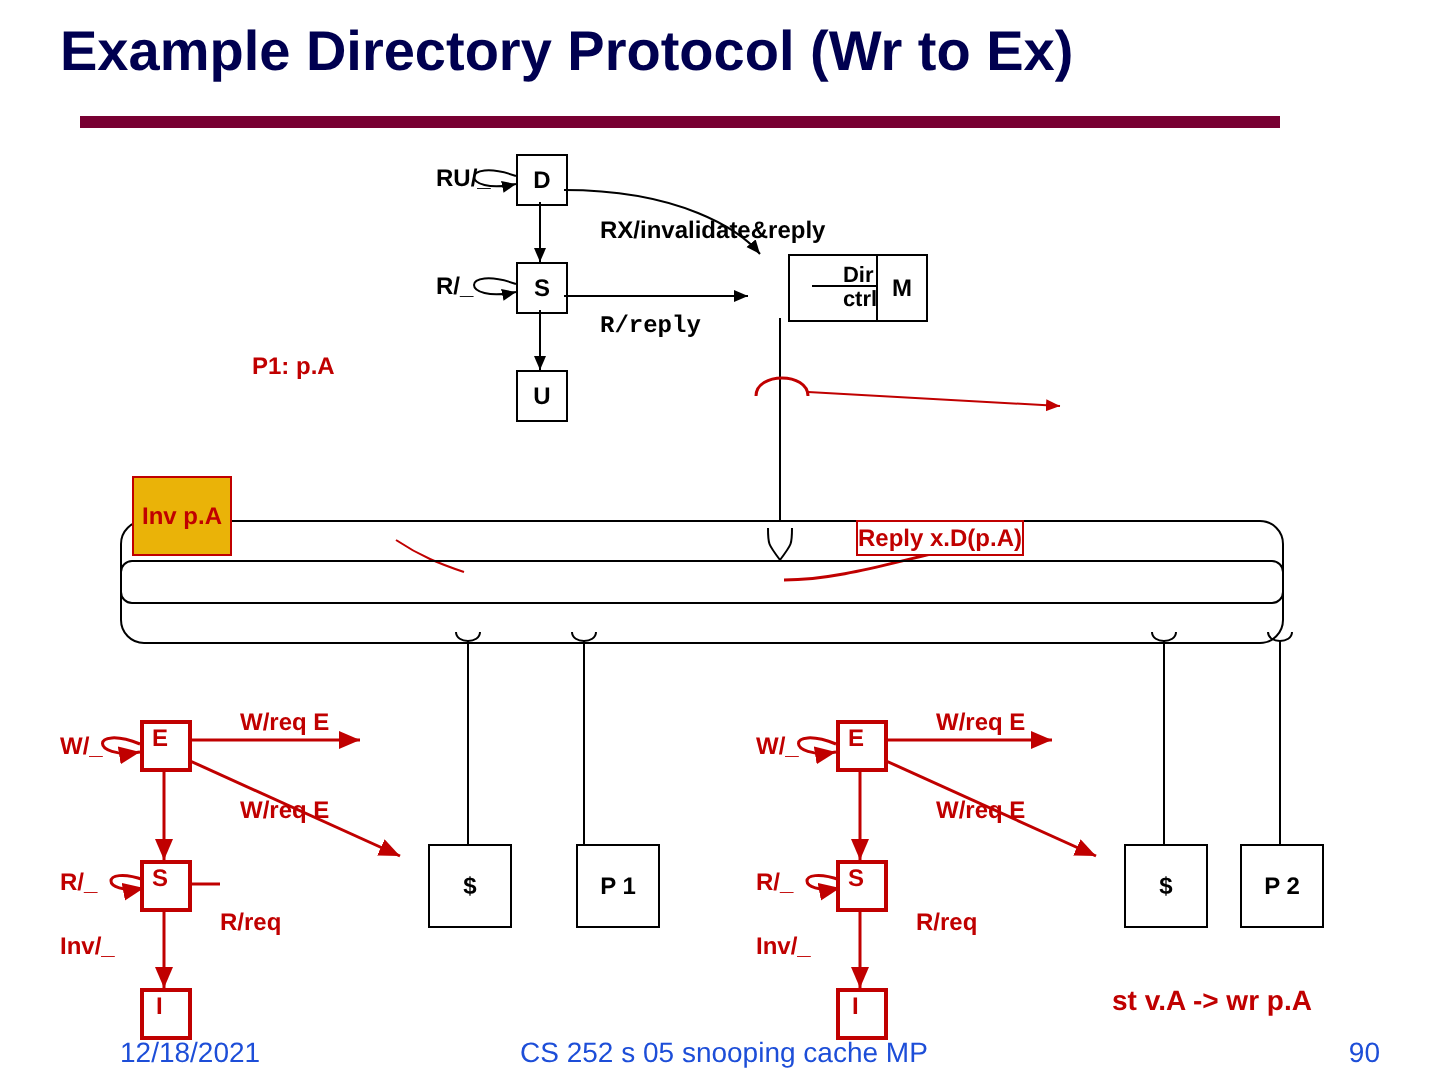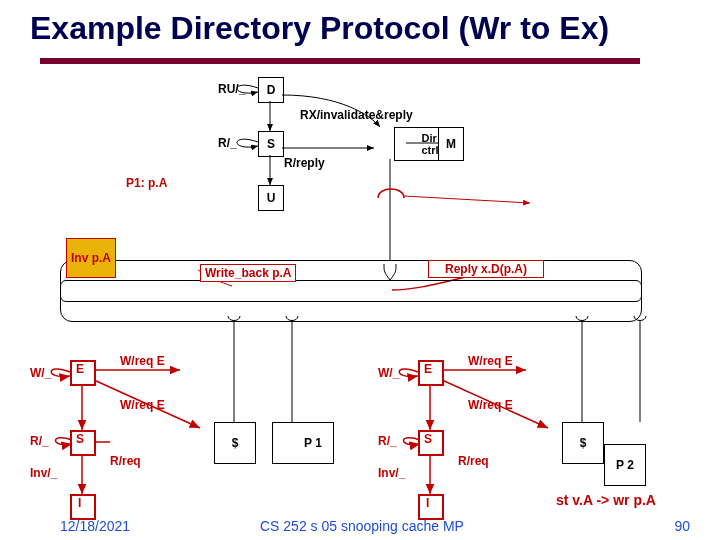--- a/index.html
+++ b/index.html
@@ -1,17 +1,17 @@
 <!DOCTYPE html>
 <html><head>
 <meta charset="utf-8">
 <style>
   html, body { margin: 0; padding: 0; width: 720px; height: 540px; background: #fff; font-family: Arial, Helvetica, sans-serif; }
   .slide { position: relative; width: 720px; height: 540px; }
-  .title { position: absolute; left: 30px; top: 10px; font-size: 32px; font-weight: bold; color: #000050; }
+  .title { position: absolute; left: 30px; top: 10px; font-size: 28px; font-weight: bold; color: #000050; }
   .rule { position: absolute; left: 40px; top: 58px; width: 600px; height: 6px; background: #780032; }
 
   .box { position: absolute; border: 1.5px solid #000; background: #fff; font-size: 12px; font-weight: bold; display: flex; align-items: center; justify-content: center; }
   .lbl { position: absolute; font-size: 12px; font-weight: bold; color: #000; }
   .red { color: #c00000; }
 
   .bus-outer { position: absolute; left: 60px; top: 260px; width: 580px; height: 60px; border: 1px solid #000; border-radius: 12px; }
   .bus-inner { position: absolute; left: 60px; top: 280px; width: 580px; height: 20px; border: 1px solid #000; border-radius: 6px; }
 
   .sm-rect { position: absolute; border: 2px solid #c00000; background: #fff; }
@@ -28,21 +28,21 @@
   <div class="title">Example Directory Protocol (Wr to Ex)</div>
   <div class="rule"></div>
 
   <div class="box" style="left:258px; top:77px; width:24px; height:24px;">D</div>
   <div class="lbl" style="left:218px; top:82px;">RU/_</div>
   <div class="lbl" style="left:300px; top:108px;">RX/invalidate&amp;reply</div>
 
   <div class="box" style="left:258px; top:131px; width:24px; height:24px;">S</div>
   <div class="lbl" style="left:218px; top:136px;">R/_</div>
   <div class="lbl red" style="left:126px; top:136px;margin-top:40px;">P1: p.A</div>
-  <div class="lbl" style="left:284px; top:156px;">R/reply</div>
+  <div class="lbl" style="left:300px; top:156px;font-family:Liberation Mono, monospace;">R/reply</div>
 
   <div class="box" style="left:258px; top:185px; width:24px; height:24px;">U</div>
 
   <div class="box" style="left:394px; top:127px; width:32px; height:32px; white-space:pre; line-height:1.1; font-size:11px;padding-left:19px;">Dir
 ctrl</div>
   <div class="box" style="left:438px; top:127px; width:24px; height:32px;">M</div>
 
 
   <svg width="720" height="540">
     <defs>
@@ -100,27 +100,26 @@
     <line x1="430" y1="384" x2="430" y2="430" stroke="#c00000" stroke-width="1.5" marker-end="url(#ar)"></line>
     <path d="M420,440 C398,432 398,448 420,444" stroke="#c00000" fill="none" stroke-width="1.5" marker-end="url(#ar)"></path>
     <line x1="430" y1="450" x2="430" y2="494" stroke="#c00000" stroke-width="1.5" marker-end="url(#ar)"></line>
     <line x1="442" y1="370" x2="526" y2="370" stroke="#c00000" stroke-width="1.5" marker-end="url(#ar)"></line>
     <line x1="442" y1="380" x2="548" y2="428" stroke="#c00000" stroke-width="1.5" marker-end="url(#ar)"></line>
   </svg>
 
   <div class="bus-outer"></div>
   <div class="bus-inner"></div>
   <div class="lbl red" style="left:66px; top:238px; border:1px solid #c00000; padding:12px 4px; background:#eab308;">Inv p.A</div>
-  <div class="lbl red" style="left:200px; top:264px; border:1px solid #c00000; padding:1px 4px; background:#fff;">Write_back p.A</div>
-  <div class="lbl red" style="left:428px; top:260px; border:1px solid #c00000; padding:1px 16px; background:#fff;">Reply x.D(p.A)</div>
+  <div class="lbl red" style="left:428px; top:260px; border:1px solid #c00000; padding:1px 0; background:#fff;">Reply x.D(p.A)</div>
 
   <div class="box" style="left:214px; top:422px; width:40px; height:40px;">$</div>
-  <div class="box" style="left:272px; top:422px; width:40px; height:40px;padding-left:20px;">P 1</div>
+  <div class="box" style="left:288px; top:422px; width:40px; height:40px;">P 1</div>
   <div class="box" style="left:562px; top:422px; width:40px; height:40px;">$</div>
-  <div class="box" style="left:604px; top:422px; width:40px; height:40px;margin-top:22px;">P 2</div>
+  <div class="box" style="left:620px; top:422px; width:40px; height:40px;">P 2</div>
 
   <div class="sm-rect" style="left:70px; top:360px; width:22px; height:22px;"></div>
   <div class="sm-lbl" style="left:76px; top:362px;">E</div>
   <div class="sm-lbl" style="left:30px; top:366px;">W/_</div>
   <div class="sm-lbl" style="left:120px; top:354px;">W/req E</div>
   <div class="sm-lbl" style="left:120px; top:398px;">W/req E</div>
 
   <div class="sm-rect" style="left:70px; top:430px; width:22px; height:22px;"></div>
   <div class="sm-lbl" style="left:76px; top:432px;">S</div>
   <div class="sm-lbl" style="left:30px; top:434px;">R/_</div>

